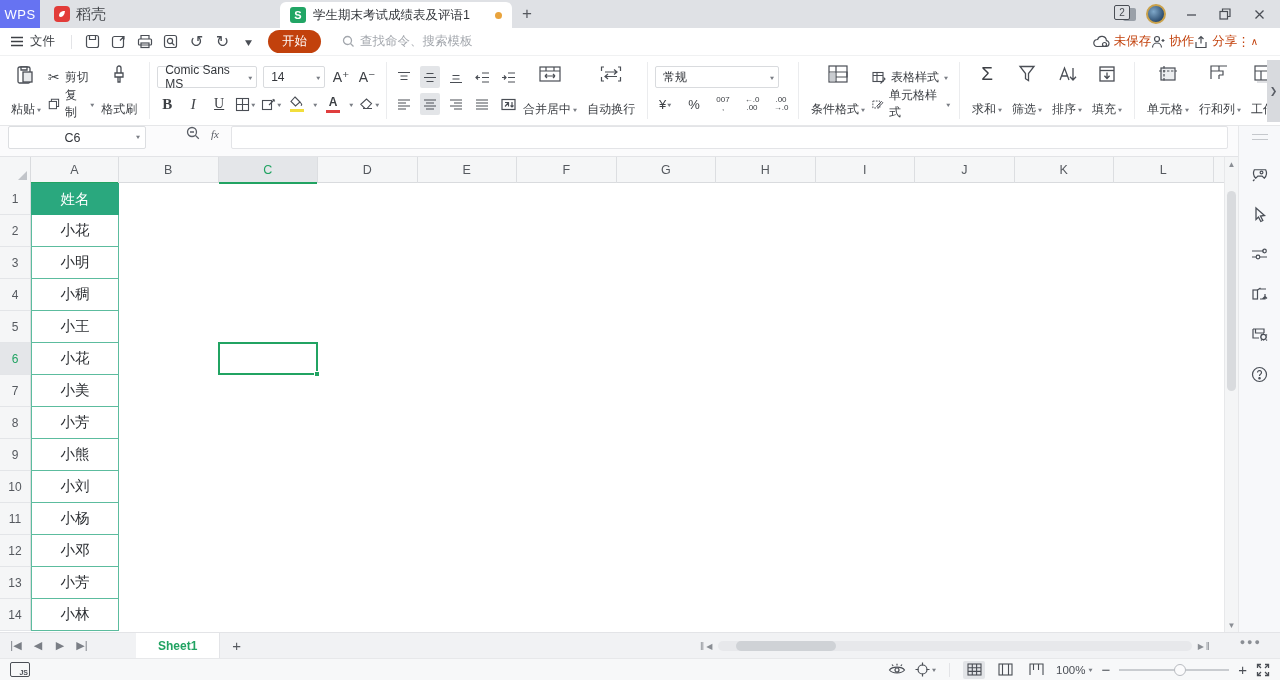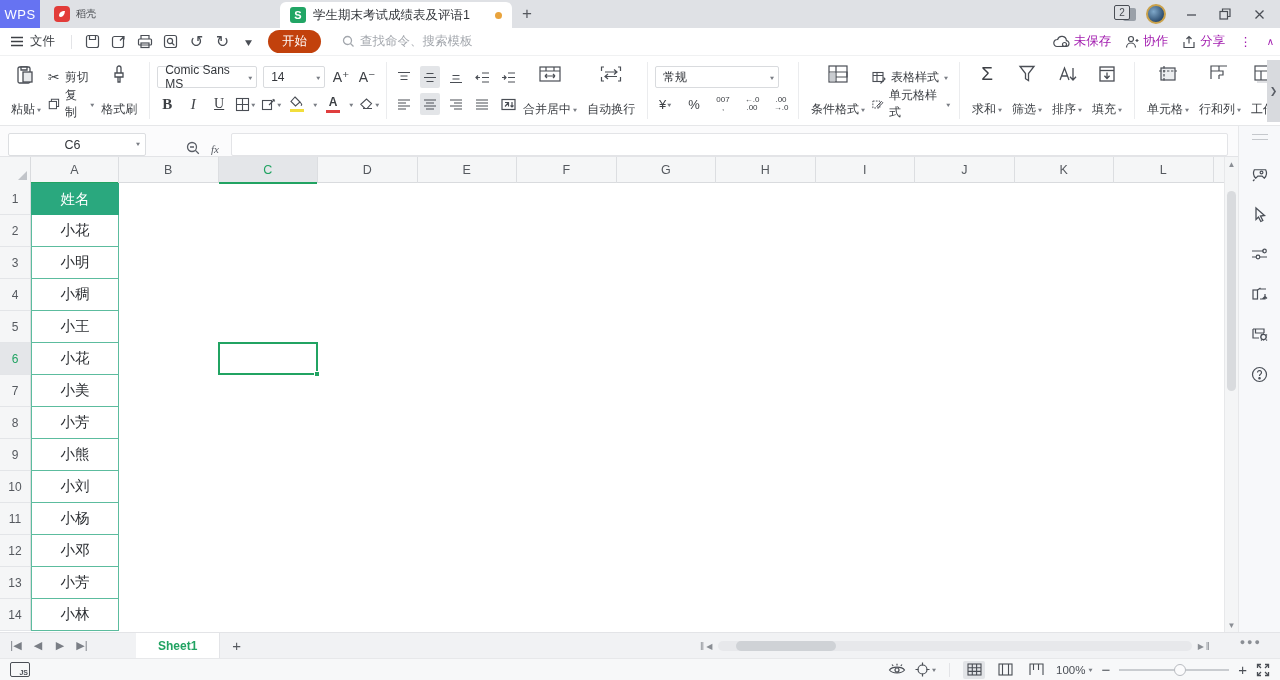--- a/index.html
+++ b/index.html
@@ -9,21 +9,21 @@
   svg { display:block; }
 
   
   #titlebar { position:absolute; left:0; top:0; width:1280px; height:28px;
     background:#dfe1e5; display:flex; align-items:stretch; }
   .wps-btn { width:40px; background:#6673f2; color:#fff; font-size:13px;
     display:flex; align-items:center; justify-content:center; letter-spacing:.5px; }
   .store-tab { display:flex; align-items:center; gap:6px; padding:0 14px 0 14px; width:240px; }
   .store-ico { width:16px; height:16px; border-radius:4px; background:#e23c39;
     display:flex; align-items:center; justify-content:center; }
-  .store-tab span.lbl { font-size:10px; color:#43464b; }
+  .store-tab span.lbl { font-size:15px; color:#43464b; }
   .doc-tab { background:#fff; display:flex; align-items:center; gap:7px;
     padding:0 10px; width:232px; border-radius:6px 6px 0 0; margin-top:2px; }
   .s-ico { width:16px; height:16px; border-radius:3px; background:#21a565; color:#fff;
     font-size:11px; font-weight:bold; display:flex; align-items:center; justify-content:center; }
   .doc-title { font-size:12.5px; color:#33363b; white-space:nowrap; overflow:hidden; flex:1; }
   .dot { width:7px; height:7px; border-radius:50%; background:#e9a33c; }
   .newtab { width:30px; display:flex; align-items:center; justify-content:center;
     font-size:17px; color:#55585e; }
   .tb-right { margin-left:auto; display:flex; align-items:center; gap:4px; padding-right:6px; }
   .doccount { position:relative; width:22px; height:18px; }
@@ -38,21 +38,21 @@
   
   #menubar { position:absolute; left:0; top:28px; width:1280px; height:28px; background:#fff;
     display:flex; align-items:center; font-size:12.5px; color:#3d4045; border-bottom:1px solid #f0f1f2;}
   .file-btn { display:flex; align-items:center; gap:6px; padding:0 12px 0 10px; }
   .vsep { width:1px; height:14px; background:#e3e4e7; margin:0 4px; }
   .qbar { display:flex; align-items:center; gap:9px; padding:0 8px; }
   .qbar .ico { width:17px; height:17px; display:flex; align-items:center; justify-content:center; color:#4a4e55; font-size:14px;}
   .mtab { padding:3px 10px; margin:0 3px; border-radius:12px; cursor:default; white-space:nowrap;}
   .mtab.active { background:#c2410c; color:#fff; padding:3px 14px; }
   .msearch { display:flex; align-items:center; gap:5px; color:#a3a7ad; margin-left:18px; }
-  .mright { margin-left:auto; display:flex; align-items:center; gap:14px; padding-right:6px; color:#a21caf;}
+  .mright { margin-left:auto; display:flex; align-items:center; padding-right:22px; color:#c2410c;}
   .mright .itm { display:flex; align-items:center; gap:4px; }
 
   
   #toolbar { position:absolute; left:0; top:56px; width:1280px; height:70px; background:#fff;
     border-bottom:1px solid #e6e7e9; display:flex; align-items:stretch; padding:4px 0 4px 6px; overflow:hidden;}
   .tb-div { width:1px; background:#ebecee; margin:2px 7px; }
   .bigbtn { display:flex; flex-direction:column; align-items:center; justify-content:space-between;
     padding:4px 5px 3px; font-size:12px; color:#3d4045; }
   .bigbtn .cap { display:flex; align-items:center; gap:2px; white-space:nowrap; }
   .stack2 { display:flex; flex-direction:column; justify-content:space-between; padding:5px 2px; }
@@ -70,21 +70,21 @@
   .unl { font-family:"Liberation Serif",serif; font-size:14px; text-decoration:underline; }
   .colorbar { position:relative; display:flex; flex-direction:column; align-items:center; line-height:1; }
   .colorbar .bar { width:14px; height:3px; margin-top:1px; }
   .tinytxt { font-size:8px; line-height:1.05; text-align:center; color:#3d4045; }
   .numtx { font-size:13px; color:#3d4045; }
   .expand-strip { position:absolute; right:0; top:4px; width:13px; height:62px; background:#d8dade;
     display:flex; align-items:center; justify-content:center; color:#5a5e66; font-size:9px; }
 
   
   #formulabar { position:absolute; left:0; top:126px; width:1238px; height:31px; background:#fbfbfc;
-    display:flex; align-items:flex-end; border-bottom:1px solid #e3e4e7; }
+    display:flex; align-items:flex-start; border-bottom:1px solid #e3e4e7; }
   .namebox { width:138px; height:23px; background:#fff; border:1px solid #dcdee1; border-radius:2px;
     margin-left:8px; display:flex; align-items:center; font-size:12.5px; color:#33363b; }
   .namebox .val { flex:1; text-align:center; }
   .fx-zone { display:flex; align-items:center; gap:10px; padding:0 12px 0 40px; color:#5a5e66; }
   .fx { font-family:"Liberation Serif",serif; font-style:italic; font-size:11px; color:#5a5e66;}
   .fml-input { flex:1; height:23px; background:#fff; border:1px solid #e3e4e7; border-radius:2px;
     margin-right:10px; font-size:12px; padding:0 6px; color:#333; }
 
   
   #grid { position:absolute; left:0; top:157px; width:1238px; height:475px; background:#fff; overflow:hidden;}

